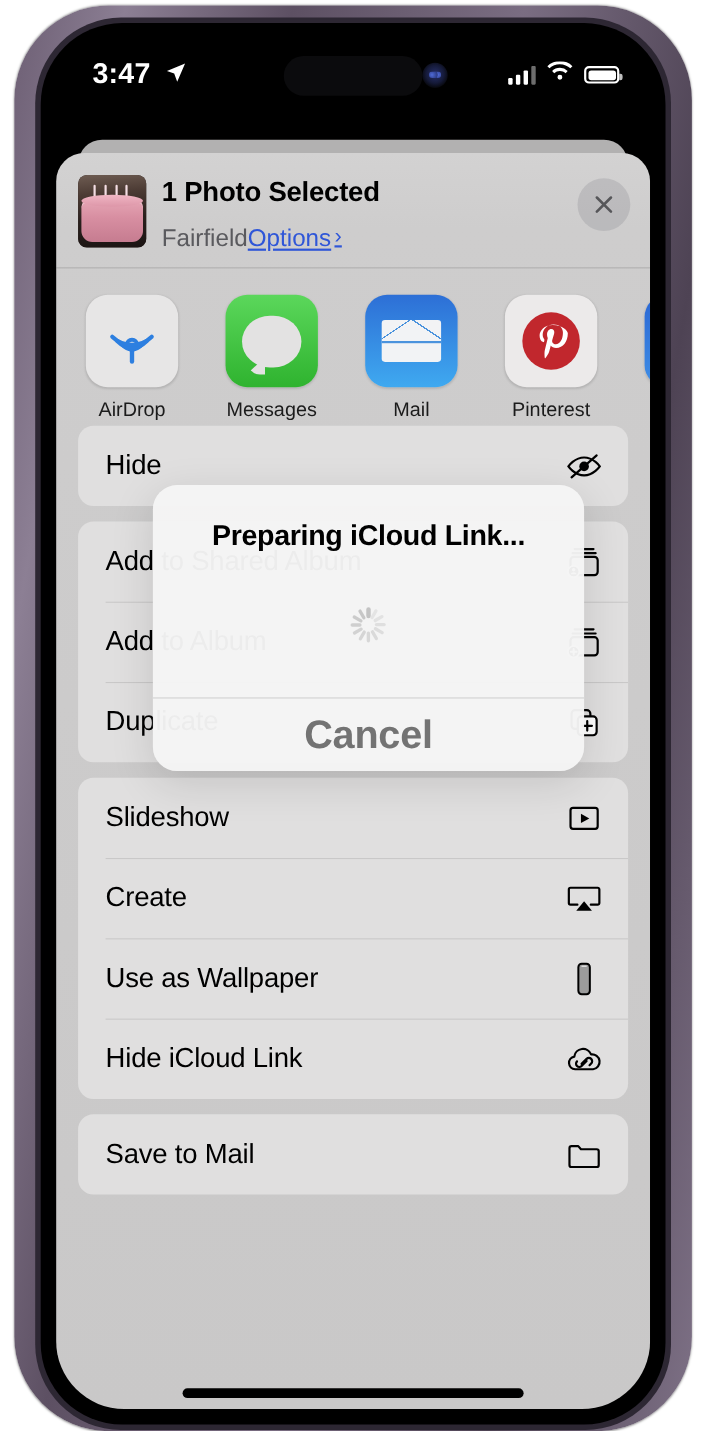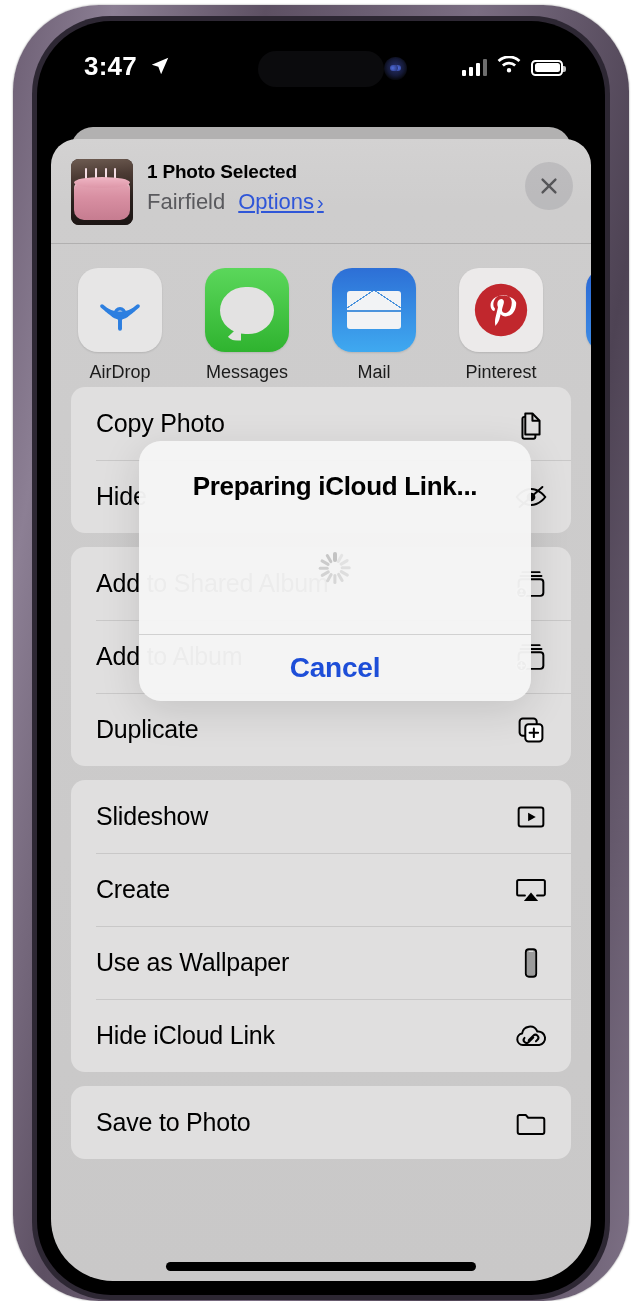--- a/index.html
+++ b/index.html
@@ -104,27 +104,27 @@
   }
   .thumb .candles{ position:absolute; left:12px; top:9px; width:34px; height:13px; }
   .thumb .candles i{ position:absolute; top:0; width:2px; height:13px; background:#f3dde3; border-radius:1px; }
   .thumb .candles i:nth-child(1){ left:2px; }
   .thumb .candles i:nth-child(2){ left:12px; }
   .thumb .candles i:nth-child(3){ left:22px; }
   .thumb .candles i:nth-child(4){ left:31px; }
 
   .head-title{
     position:absolute; left:96px; top:22px;
-    font-size:19px; font-weight:700; color:#000; letter-spacing:-.2px;
-  }
-  .head-sub{ position:absolute; left:96px; top:50px; display:flex; align-items:baseline; gap:13px; }
+    font-size:25px; font-weight:700; color:#000; letter-spacing:-.2px;
+  }
+  .head-sub{ position:absolute; left:96px; top:65px; display:flex; align-items:baseline; }
   .head-loc{ font-size:22px; color:#5a5a5e; }
   .head-options{
     font-size:22px; color:#2f56d8; text-decoration:underline; text-underline-offset:2px;
-    display:inline-flex; align-items:center; gap:3px; cursor:pointer;
+    display:inline-flex; align-items:flex-start; gap:3px; cursor:pointer;
   }
   .head-options .chev{ font-size:20px; text-decoration:none; display:inline-block; }
   .close-btn{
     position:absolute; right:18px; top:23px; width:48px; height:48px; border-radius:50%;
     background:rgba(120,120,128,.22); display:flex; align-items:center; justify-content:center;
     cursor:pointer;
   }
   .close-btn svg{ width:22px; height:22px; }
   .head-divider{ position:absolute; left:0; right:0; top:104px; height:1px; background:rgba(0,0,0,.14); }
 
@@ -201,21 +201,21 @@
   }
   .alert-body{ flex:1; display:flex; align-items:center; justify-content:center; }
   .spinner{ position:relative; width:34px; height:34px; }
   .spinner i{
     position:absolute; left:50%; top:50%; width:3.4px; height:10px; margin-left:-1.7px; margin-top:-16px;
     background:#c0c0c0; border-radius:2px; transform-origin:1.7px 16px;
   }
   .alert-sep{ height:1px; background:rgba(0,0,0,.14); }
   .alert-action{
     height:66px; display:flex; align-items:center; justify-content:center;
-    font-size:28px; font-weight:700; color:#1d4ed8; cursor:pointer; letter-spacing:-.2px;
+    font-size:36px; font-weight:700; color:#737373; cursor:pointer; letter-spacing:-.2px;
   }
 </style>
 </head>
 <body>
 
 <div id="root">
   <div class="phone-outer">
     <div class="phone-band"></div>
     <div class="phone-bezel"></div>
 
@@ -321,30 +321,20 @@
           <div class="app">
             <div class="tile tile-facebook"></div>
             <div class="lbl">Fa</div>
           </div>
         </div>
 
         <div class="groups">
 
           <div class="group">
             <div class="row">
-              <span class="label">Copy Photo</span>
-              <span class="ic">
-                <svg viewBox="0 0 40 40" fill="none" stroke="#000" stroke-width="2.1">
-                  <path d="M14 9h7.5L29 16.5V31h-15z" stroke-linejoin="round"></path>
-                  <path d="M21.5 9v7.5H29" stroke-linejoin="round"></path>
-                  <path d="M24.6 31v2.5a2 2 0 0 1-2 2H13a2 2 0 0 1-2-2V14.5a2 2 0 0 1 2-2h1.2" stroke-linejoin="round"></path>
-                </svg>
-              </span>
-            </div>
-            <div class="row">
               <span class="label">Hide</span>
               <span class="ic">
                 <svg viewBox="0 0 40 40" fill="none" stroke="#000" stroke-width="2.1">
                   <path d="M5 20s5.8-8.5 15-8.5S35 20 35 20s-5.8 8.5-15 8.5S5 20 5 20z"></path>
                   <circle cx="20" cy="20" r="4.6" fill="#000" stroke="none"></circle>
                   <path d="M8 30.5 32 9.5" stroke-linecap="round"></path>
                 </svg>
               </span>
             </div>
           </div>
@@ -421,21 +411,21 @@
                 <svg viewBox="0 0 40 40" fill="none" stroke="#000" stroke-width="2.1">
                   <path d="M11.4 29.5a6.1 6.1 0 0 1-.8-12.1 8.4 8.4 0 0 1 16.1-2.1 5.6 5.6 0 0 1 1.9 14.2z" stroke-linejoin="round"></path>
                   <path d="M17.6 24.4l4.8-4.8a3.1 3.1 0 0 1 4.4 4.4l-1.6 1.6M22.4 21.6l-4.8 4.8a3.1 3.1 0 0 1-4.4-4.4" stroke-linecap="round"></path>
                 </svg>
               </span>
             </div>
           </div>
 
           <div class="group">
             <div class="row">
-              <span class="label">Save to Photo</span>
+              <span class="label">Save to Mail</span>
               <span class="ic">
                 <svg viewBox="0 0 40 40" fill="none" stroke="#000" stroke-width="2.1">
                   <path d="M6 13.5a2 2 0 0 1 2-2h6.4l2.6 3H32a2 2 0 0 1 2 2v13a2 2 0 0 1-2 2H8a2 2 0 0 1-2-2z" stroke-linejoin="round"></path>
                 </svg>
               </span>
             </div>
           </div>
 
         </div>
       </div>

